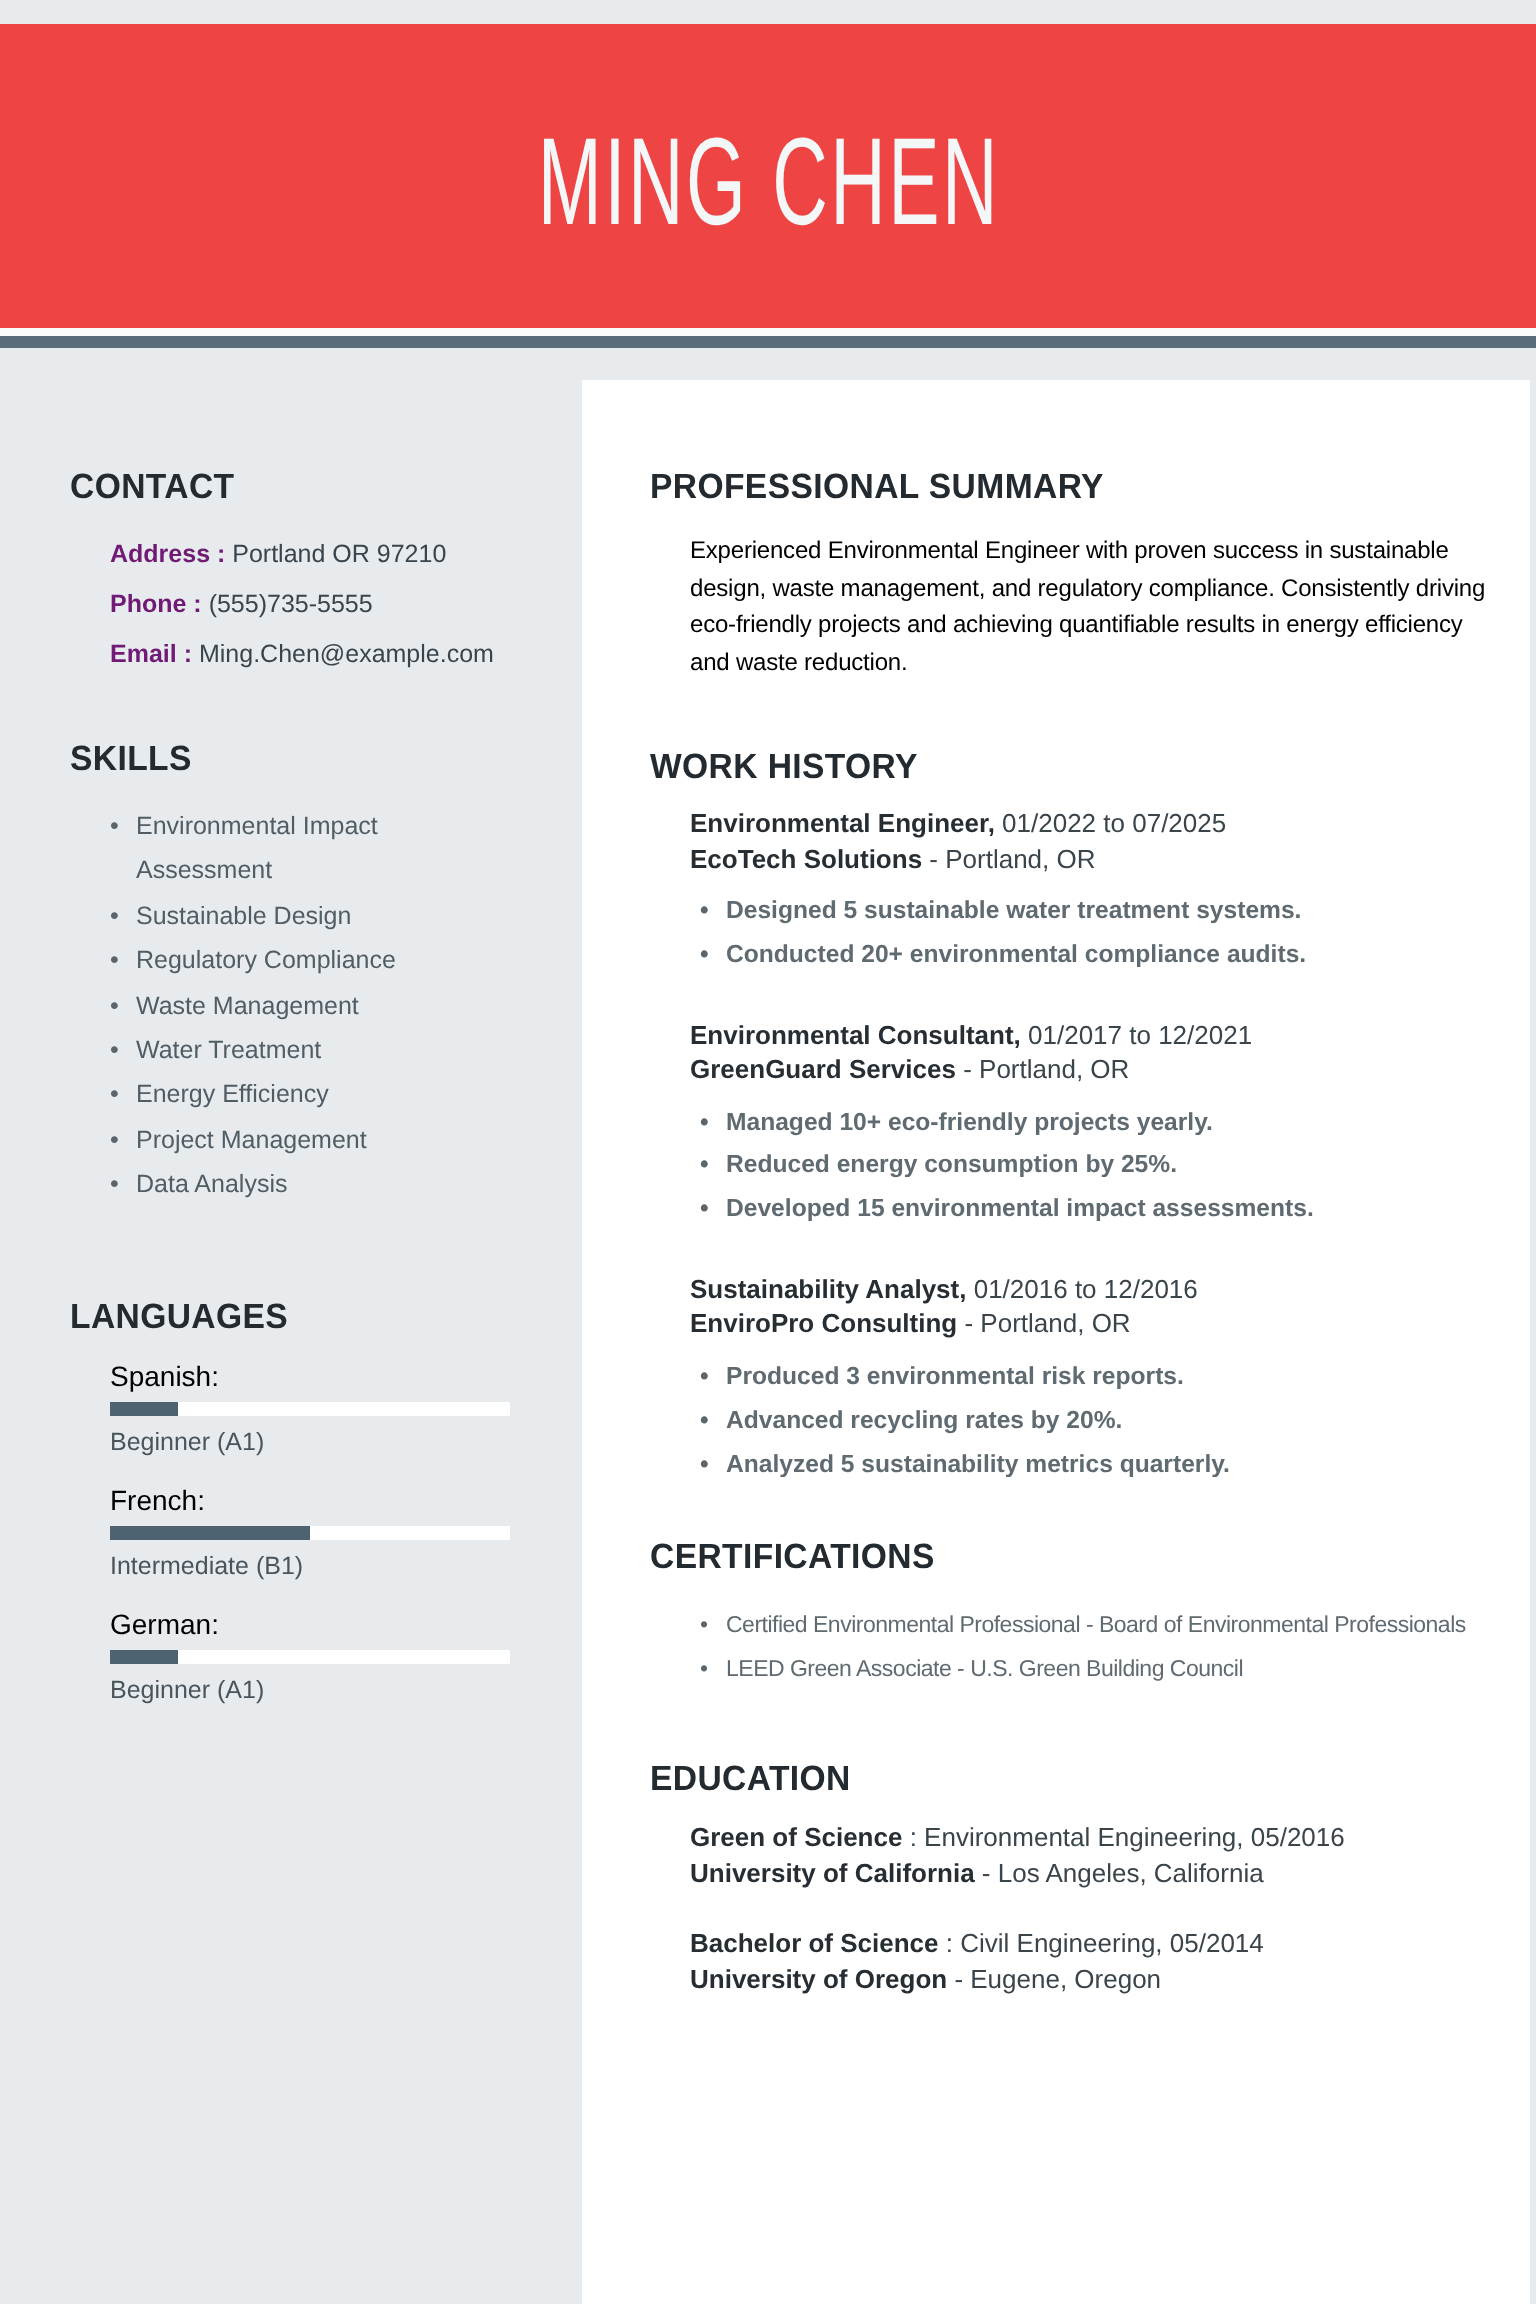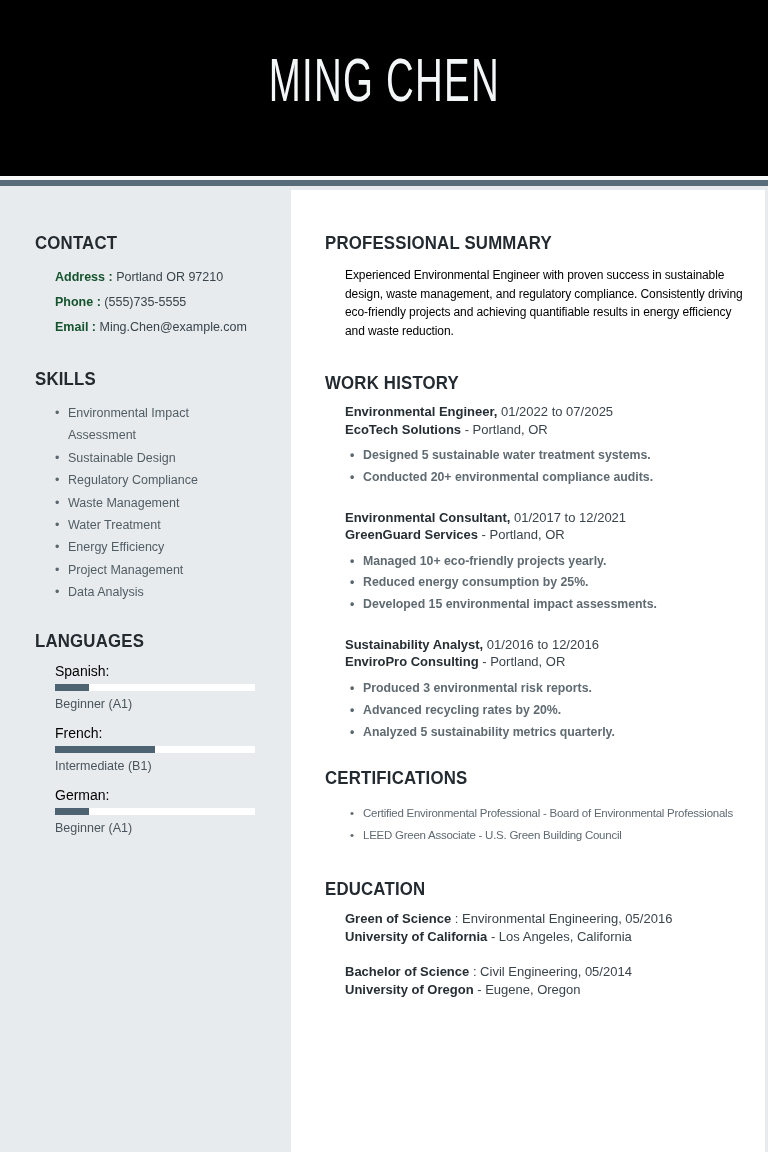--- a/index.html
+++ b/index.html
@@ -3,21 +3,21 @@
 <meta charset="utf-8">
 <style>
   * { margin:0; padding:0; box-sizing:border-box; }
   html,body { background:#cfd4d8; }
   body { font-family:"Liberation Sans","DejaVu Sans",sans-serif; }
   .page {
     position:relative; width:768px; height:1152px; margin:0 auto;
     background:#e8ebed; overflow:hidden;
   }
   
-  .header { height:176px; background:#000000; position:relative; }
+  .header { height:152px; background:#ef4444; position:relative;margin-top:12px; }
   .header-title-wrap { text-align:center; padding-top:44px; }
   .header-title {
     display:inline-block; color:#f4f7f8; font-size:62px; font-weight:500;
     letter-spacing:2px; transform:scaleX(0.62); transform-origin:center;
     white-space:nowrap;
   }
   .rule-white { height:4px; background:#fafbfb; }
   .rule-slate { height:6px; background:#586c7a; }
 
   
@@ -37,27 +37,27 @@
   }
   .bullet-li { position:relative; padding-left:13px; }
   .bullet-li::before {
     content:"\2022"; position:absolute; left:0; top:0; color:#5a656c;
   }
   ul { list-style:none; }
 
   
   .contact-items { margin-top:11px; padding-left:20px; }
   .contact-item { font-size:12.5px; line-height:25px; color:#39444c; white-space:nowrap; }
-  .contact-item b { color:#14532d; font-weight:700; }
+  .contact-item b { color:#701a75; font-weight:700; }
 
   .skills-sec { margin-top:29px; }
   .skills-list { margin-top:12px; padding-left:20px; }
   .skills-list li { font-size:12.5px; line-height:22.4px; color:#515d65; }
 
-  .langs-sec { margin-top:27px; }
+  .langs-sec { margin-top:44px; }
   .langs-list { margin-top:11px; padding-left:20px; }
   .lang-item { margin-bottom:13px; }
   .lang-name { font-size:14px; color:#000000; line-height:17px; }
   .lang-bar { width:200px; height:7px; background:#ffffff; margin:4px 0 5px 0; }
   .lang-fill { height:100%; background:#4e6372; }
   .lang-level { font-size:12.5px; color:#49545c; line-height:16px; }
 
   
   .summary-text {
     margin:12px 0 0 20px; width:400px; font-size:12px; line-height:18.5px;

